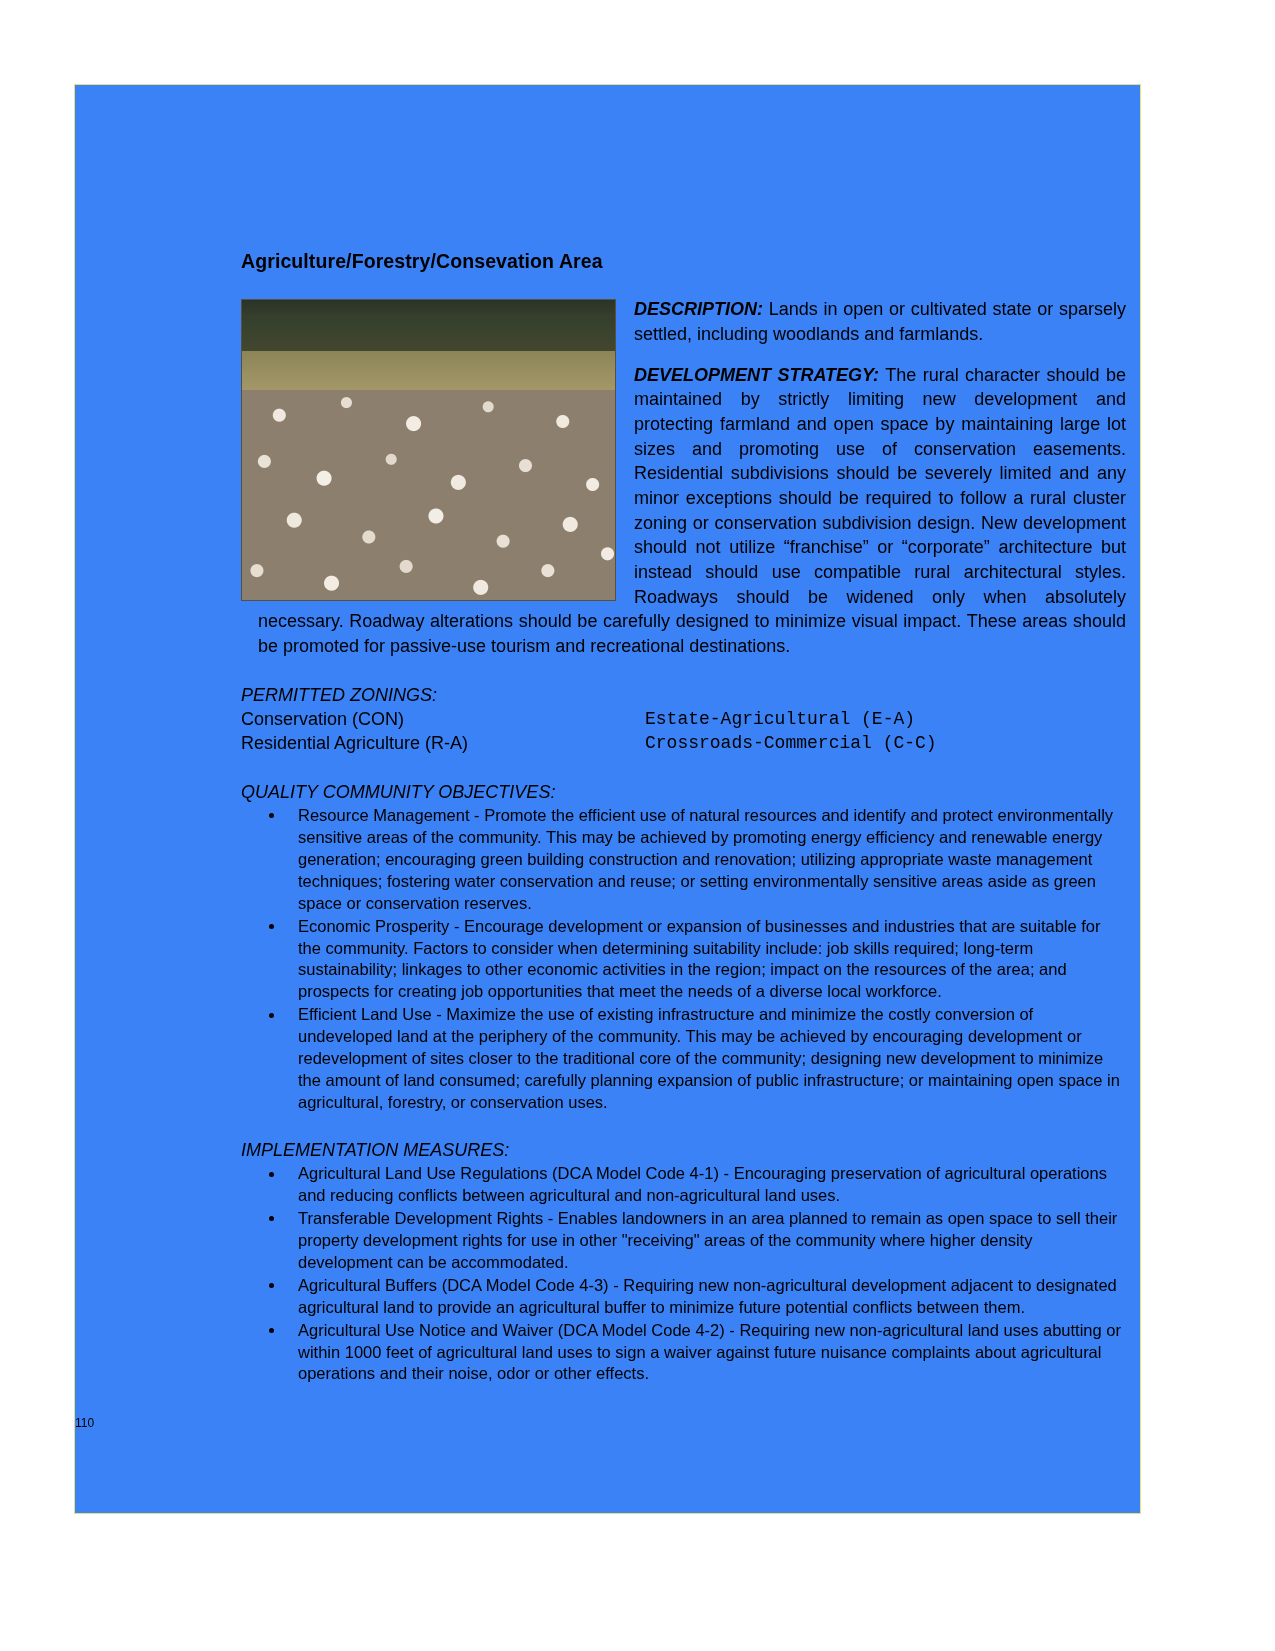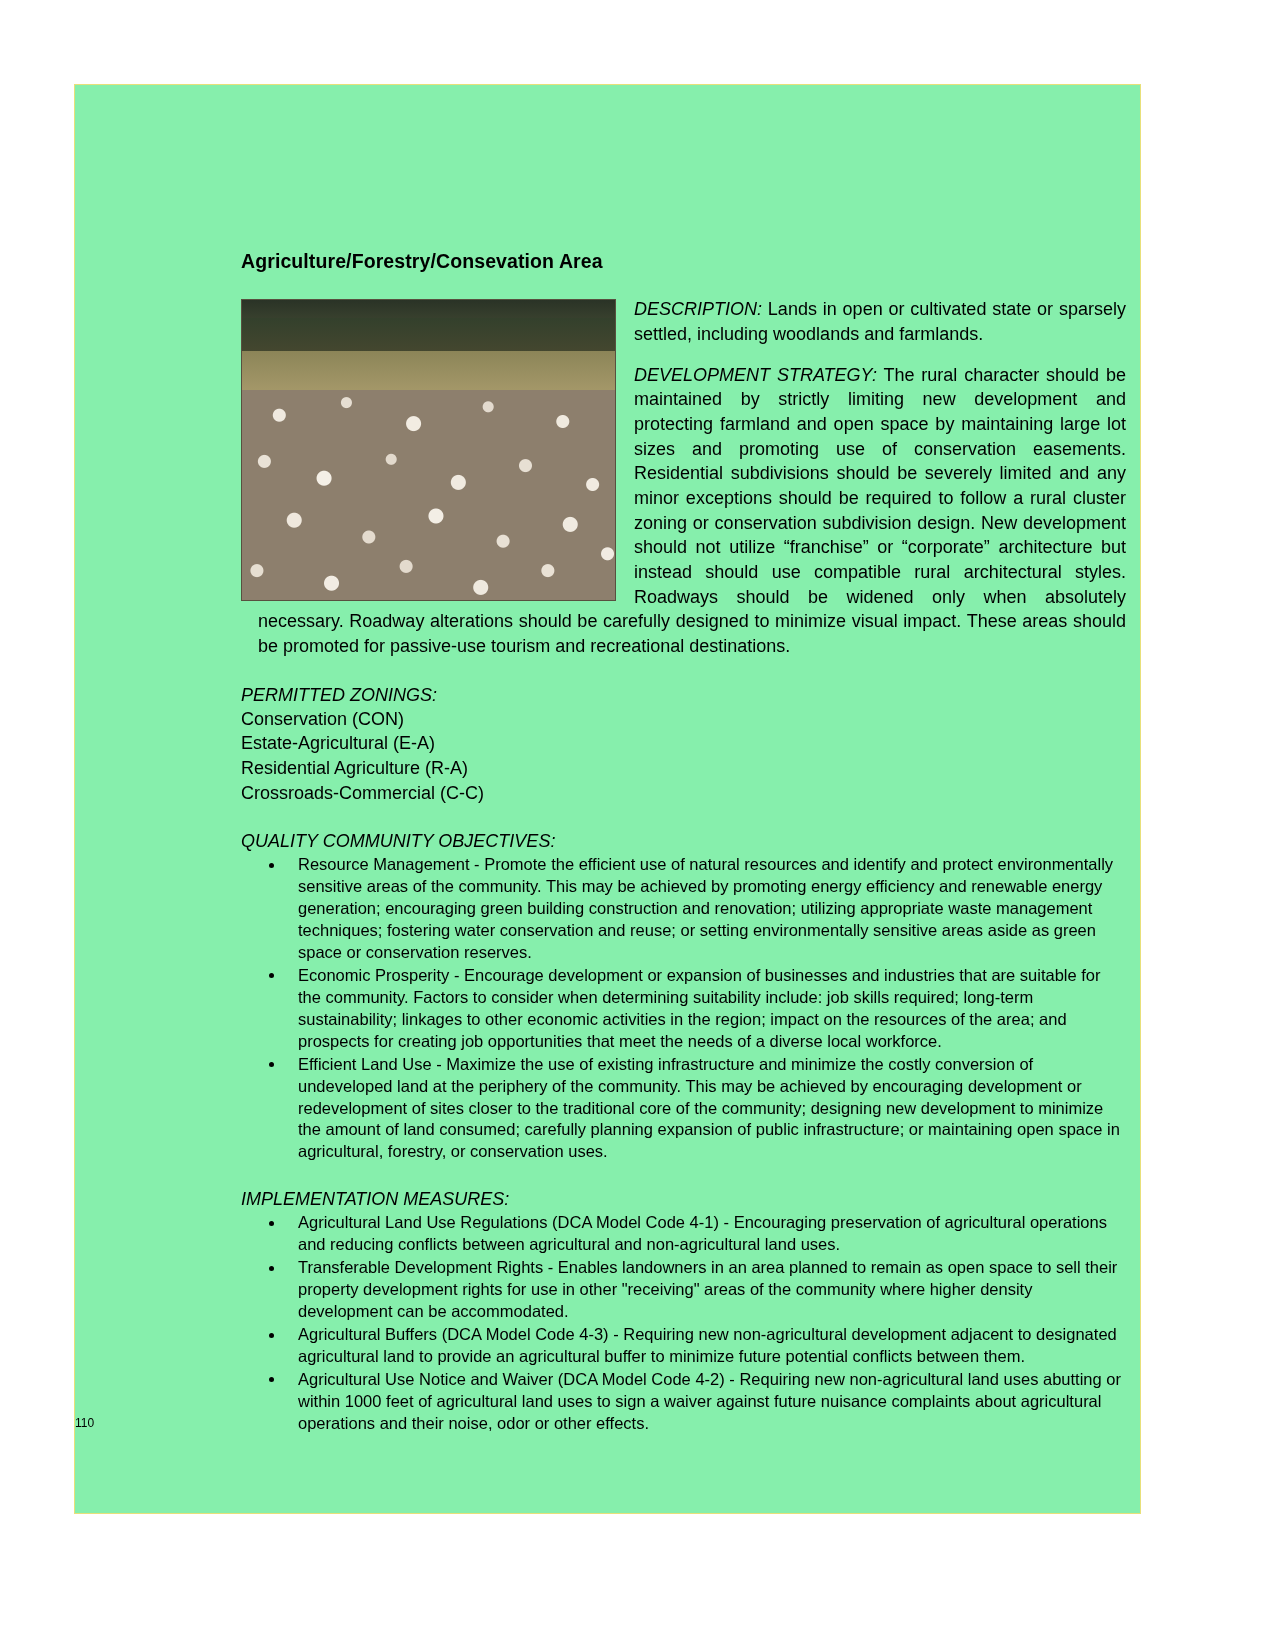--- a/index.html
+++ b/index.html
@@ -16,21 +16,21 @@
     overflow: hidden;
   }
   .page-frame {
     position: absolute;
     left: 74px;
     top: 84px;
     width: 1067px;
     height: 1430px;
     border: 1px solid #e8e07a;
     box-sizing: border-box;
-    background: #86efac;
+    background: #3b82f6;
   }
   .page-content {
     position: absolute;
     left: 166px;
     top: 165px;
     width: 885px;
   }
   h1.doc-title {
     font-size: 19.5px;
     font-weight: bold;
@@ -91,38 +91,38 @@
       radial-gradient(circle at 52% 60%, #f3eee5 0 7px, transparent 8px),
       radial-gradient(circle at 70% 72%, #e8e0d4 0 6px, transparent 7px),
       radial-gradient(circle at 88% 64%, #f0eae0 0 7px, transparent 8px),
       radial-gradient(circle at 4% 86%, #e6ded1 0 6px, transparent 7px),
       radial-gradient(circle at 24% 92%, #f2ece3 0 7px, transparent 8px),
       radial-gradient(circle at 44% 84%, #e3dacd 0 6px, transparent 7px),
       radial-gradient(circle at 64% 94%, #efe9df 0 7px, transparent 8px),
       radial-gradient(circle at 82% 86%, #e9e1d5 0 6px, transparent 7px),
       radial-gradient(circle at 98% 78%, #f1ebe2 0 6px, transparent 7px);
   }
-  .lead { font-style: italic; font-weight: normal; }
+  .lead { font-style: italic; font-weight: bold; }
   p.flow { margin: 0 0 16px 0; }
   p.flow.last { margin-bottom: 0; padding-left: 17px; }
   
   .section-head {
     font-style: italic;
     font-weight: normal;
     font-size: 18px;
     margin: 26px 0 0 0;
   }
   .zonings {
     font-size: 18px;
     line-height: 1.37;
     margin-top: 1px;
   }
-  .zoning-row { display: flex; flex-direction: column; }
+  .zoning-row { display: flex; }
   .zoning-col-a { width: 404px; flex: none; }
-  .zoning-col-b { flex: 1; }
+  .zoning-col-b { flex: 1; font-family: Liberation Mono, monospace; }
   
   ul.bullets {
     list-style: none;
     margin: 2px 0 0 0;
     padding: 0;
     font-size: 16.5px;
     line-height: 1.33;
   }
   ul.bullets li {
     position: relative;

